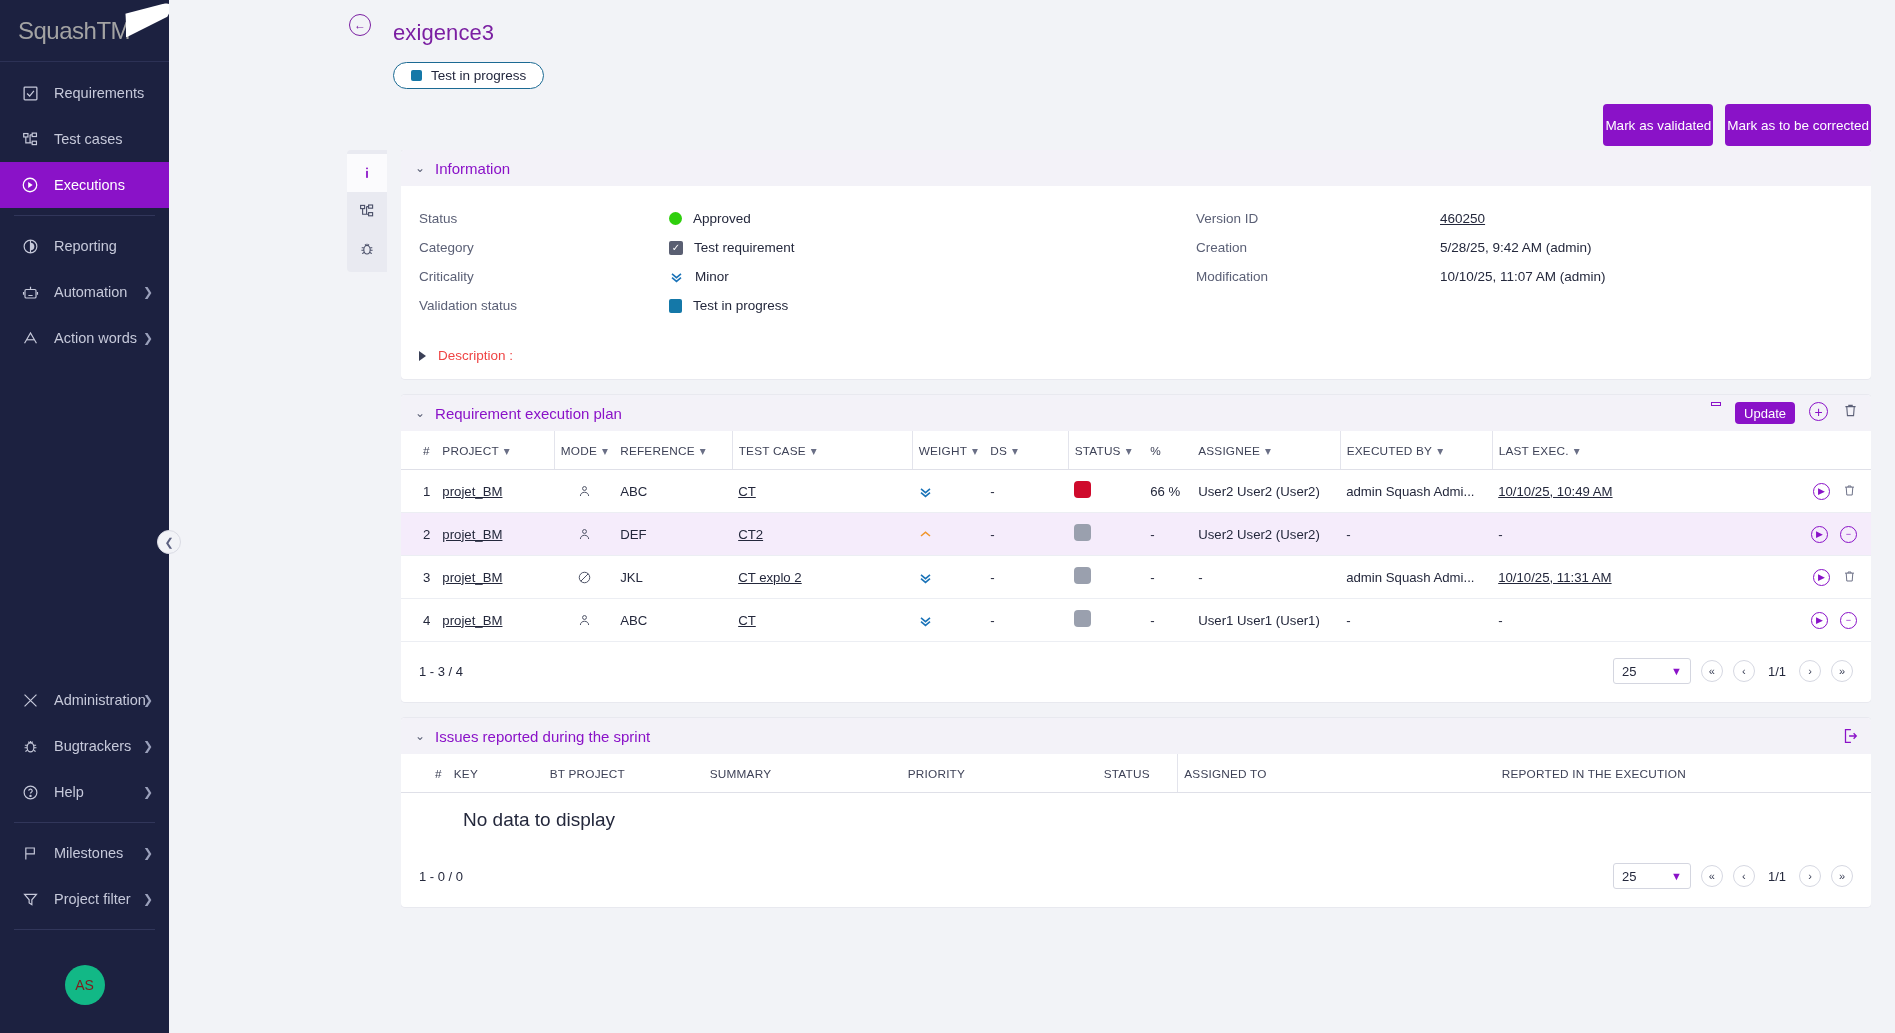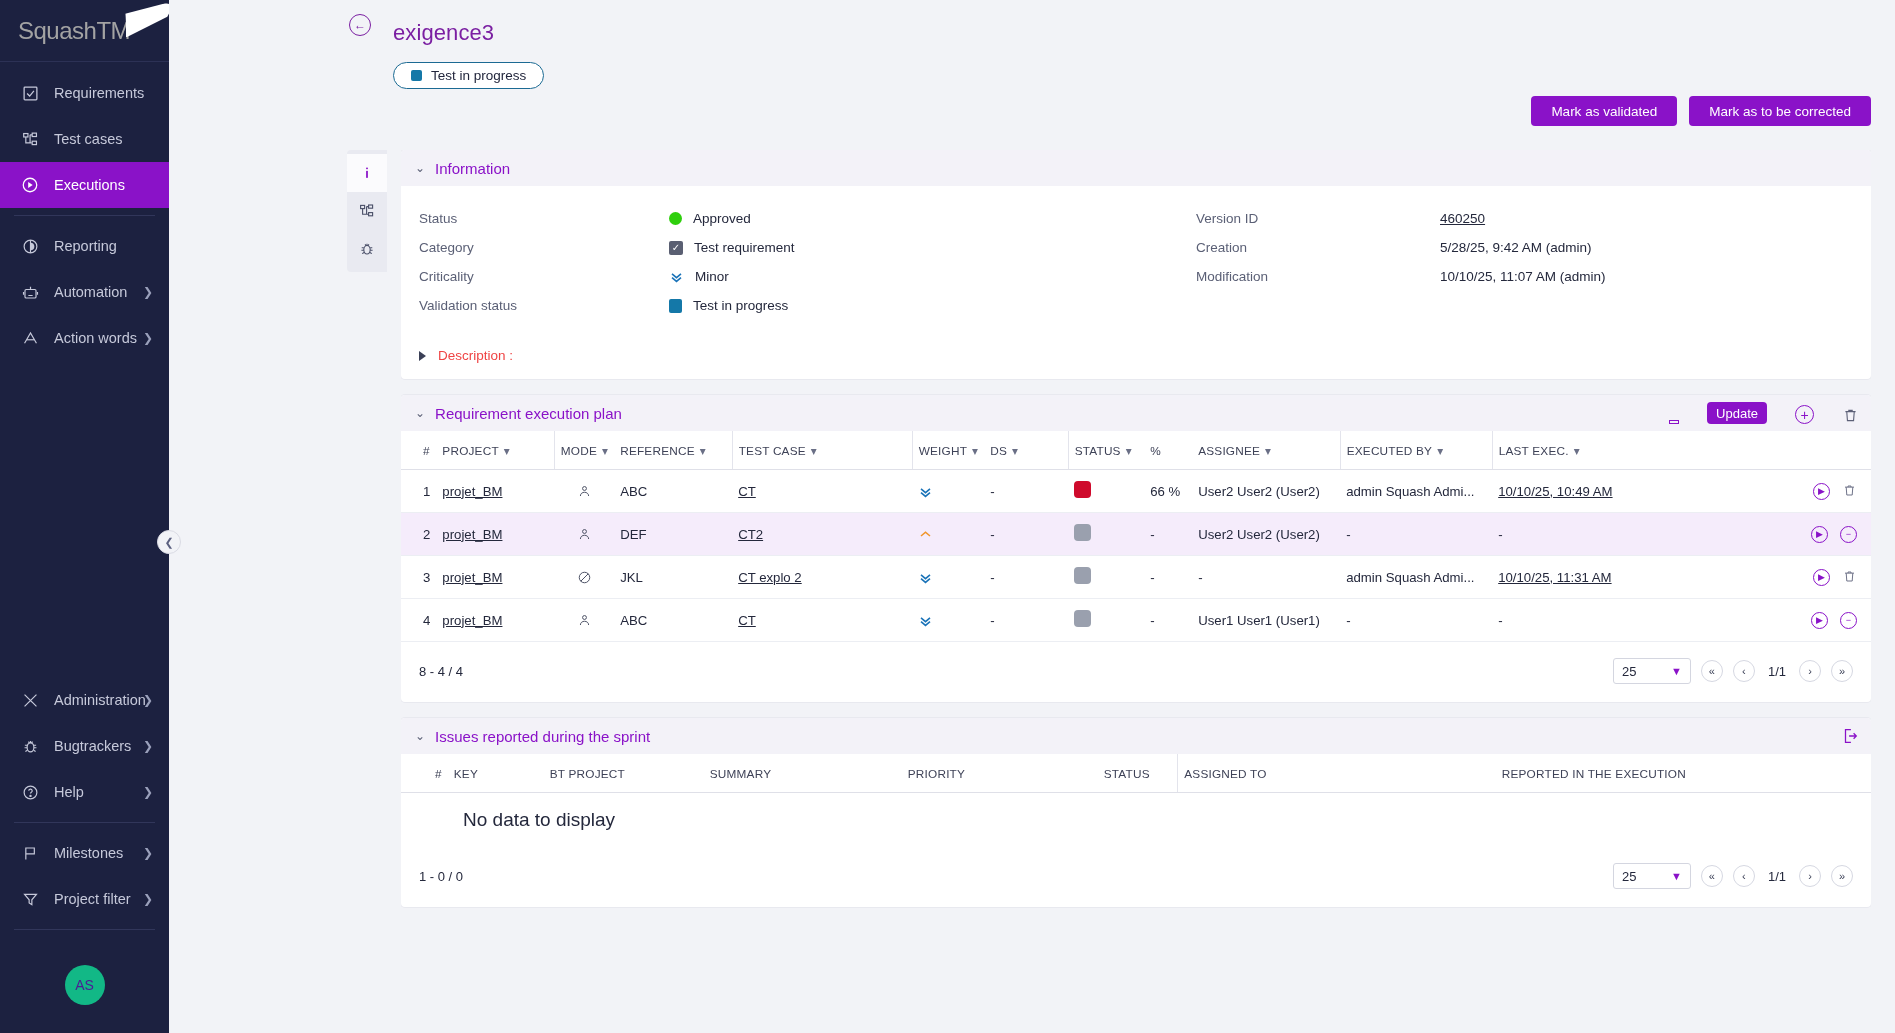--- a/index.html
+++ b/index.html
@@ -46,21 +46,21 @@
   }
   .nav-item.active { background: #8a12c8; color: #fff; }
   .nav-item .ic { width: 20px; height: 20px; flex: 0 0 20px; display:flex; align-items:center; justify-content:center; }
   .nav-item .ic svg { display: block; }
   .nav-chevron { position: absolute; right: 16px; font-size: 12px; color: #9aa0bb; }
   .nav-sep { height: 1px; background: #31365a; margin: 7px 14px; }
   .nav-spacer { flex: 1 1 auto; }
   .avatar-wrap { height: 96px; display: flex; align-items: center; justify-content: center; }
   .avatar {
     width: 40px; height: 40px; border-radius: 50%;
-    background: #12b886; color: #4c1d95;
+    background: #12b886; color: #7f1d1d;
     display: flex; align-items: center; justify-content: center;
     font-size: 14px; cursor: pointer;
   }
   .collapse-handle {
     position: absolute; right: -12px; top: 530px;
     width: 24px; height: 24px; border-radius: 50%;
     background: #f2f3f7; border: 1px solid #dadbe4;
     display: flex; align-items: center; justify-content: center;
     color: #5c6180; font-size: 11px; cursor: pointer; z-index: 5;
   }
@@ -89,22 +89,23 @@
     border: 1.4px solid #1b6a93; border-radius: 16px;
     background: #fff; height: 27px; padding: 0 17px;
     display: inline-flex; align-items: center; gap: 9px;
     font-size: 13.5px; color: #22263c; cursor: pointer;
   }
   .chip-sq { width: 11px; height: 11px; border-radius: 2px; background: #1478a8; }
 
   .top-actions { position: absolute; right: 24px; top: 96px; display: flex; gap: 12px; }
   .btn-primary {
     background: #8a12c8; color: #fff; border: none; border-radius: 4px;
-    height: 30px; padding: 0 20px; font-size: 13.5px; cursor: pointer;
+    height: 42px; padding: 0 2px; font-size: 13.5px; cursor: pointer;
     font-family: "Liberation Sans", sans-serif;
+    margin-top: 8px;
   }
 
   
   .tab-rail {
     position: absolute; left: 178px; top: 150px;
     width: 40px; background: #e9eaf1;
     border-radius: 4px 0 0 4px; padding: 4px 0;
     display: flex; flex-direction: column; align-items: center;
   }
   .rail-tab {
@@ -134,21 +135,21 @@
   .dot { width: 13px; height: 13px; border-radius: 50%; background: #2fcf0d; display:inline-block;}
   .sq-check {
     width: 14px; height: 14px; background: #5a5f72; border-radius: 2px;
     color: #fff; font-size: 10px; display: flex; align-items: center; justify-content: center;
   }
   .sq-blue { width: 13px; height: 14px; border-radius: 2px; background: #1478a8; }
   .desc-row { display: flex; align-items: center; gap: 12px; padding: 16px 0 16px 18px; font-size: 13.5px; color: #ef4444; }
   .tri { width: 0; height: 0; border-left: 7px solid #3b4057; border-top: 5px solid transparent; border-bottom: 5px solid transparent; cursor:pointer;}
 
   
-  .card-head-actions { position: absolute; right: 12px; display: flex; align-items: flex-end; gap: 28px; }
+  .card-head-actions { position: absolute; right: 12px; display: flex; align-items: flex-start; gap: 14px; }
   .col-icon-box { border: 1.4px solid #8a12c8; padding: 1px 2px; display:flex; gap:2px; }
   .pill-update {
     background: #8a12c8; color: #fff; font-size: 13px; height: 22px;
     border-radius: 4px; padding: 0 9px; display: flex; align-items: center; cursor: pointer;
   }
   .circ-icon {
     width: 19px; height: 19px; border-radius: 50%; border: 1.5px solid #8a12c8;
     color: #8a12c8; display: flex; align-items: center; justify-content: center;
     font-size: 14px; line-height: 1; cursor: pointer;
   }
@@ -623,21 +624,21 @@
                 <span class="act-circ">▶</span>
                 <span class="act-circ">−</span>
               </div>
                 </td>
             </tr>
 
           </tbody>
         </table>
 
         <div class="pager">
-          <div class="pager-left">8 - 4 / 4</div>
+          <div class="pager-left">1 - 3 / 4</div>
           <div class="pager-right">
             <div class="sel">
               <span>25</span>
               <span class="cv">▼</span>
             </div>
             <div class="pbtn">«</div>
             <div class="pbtn">‹</div>
             <div class="pnum">1/1</div>
             <div class="pbtn">›</div>
             <div class="pbtn">»</div>

